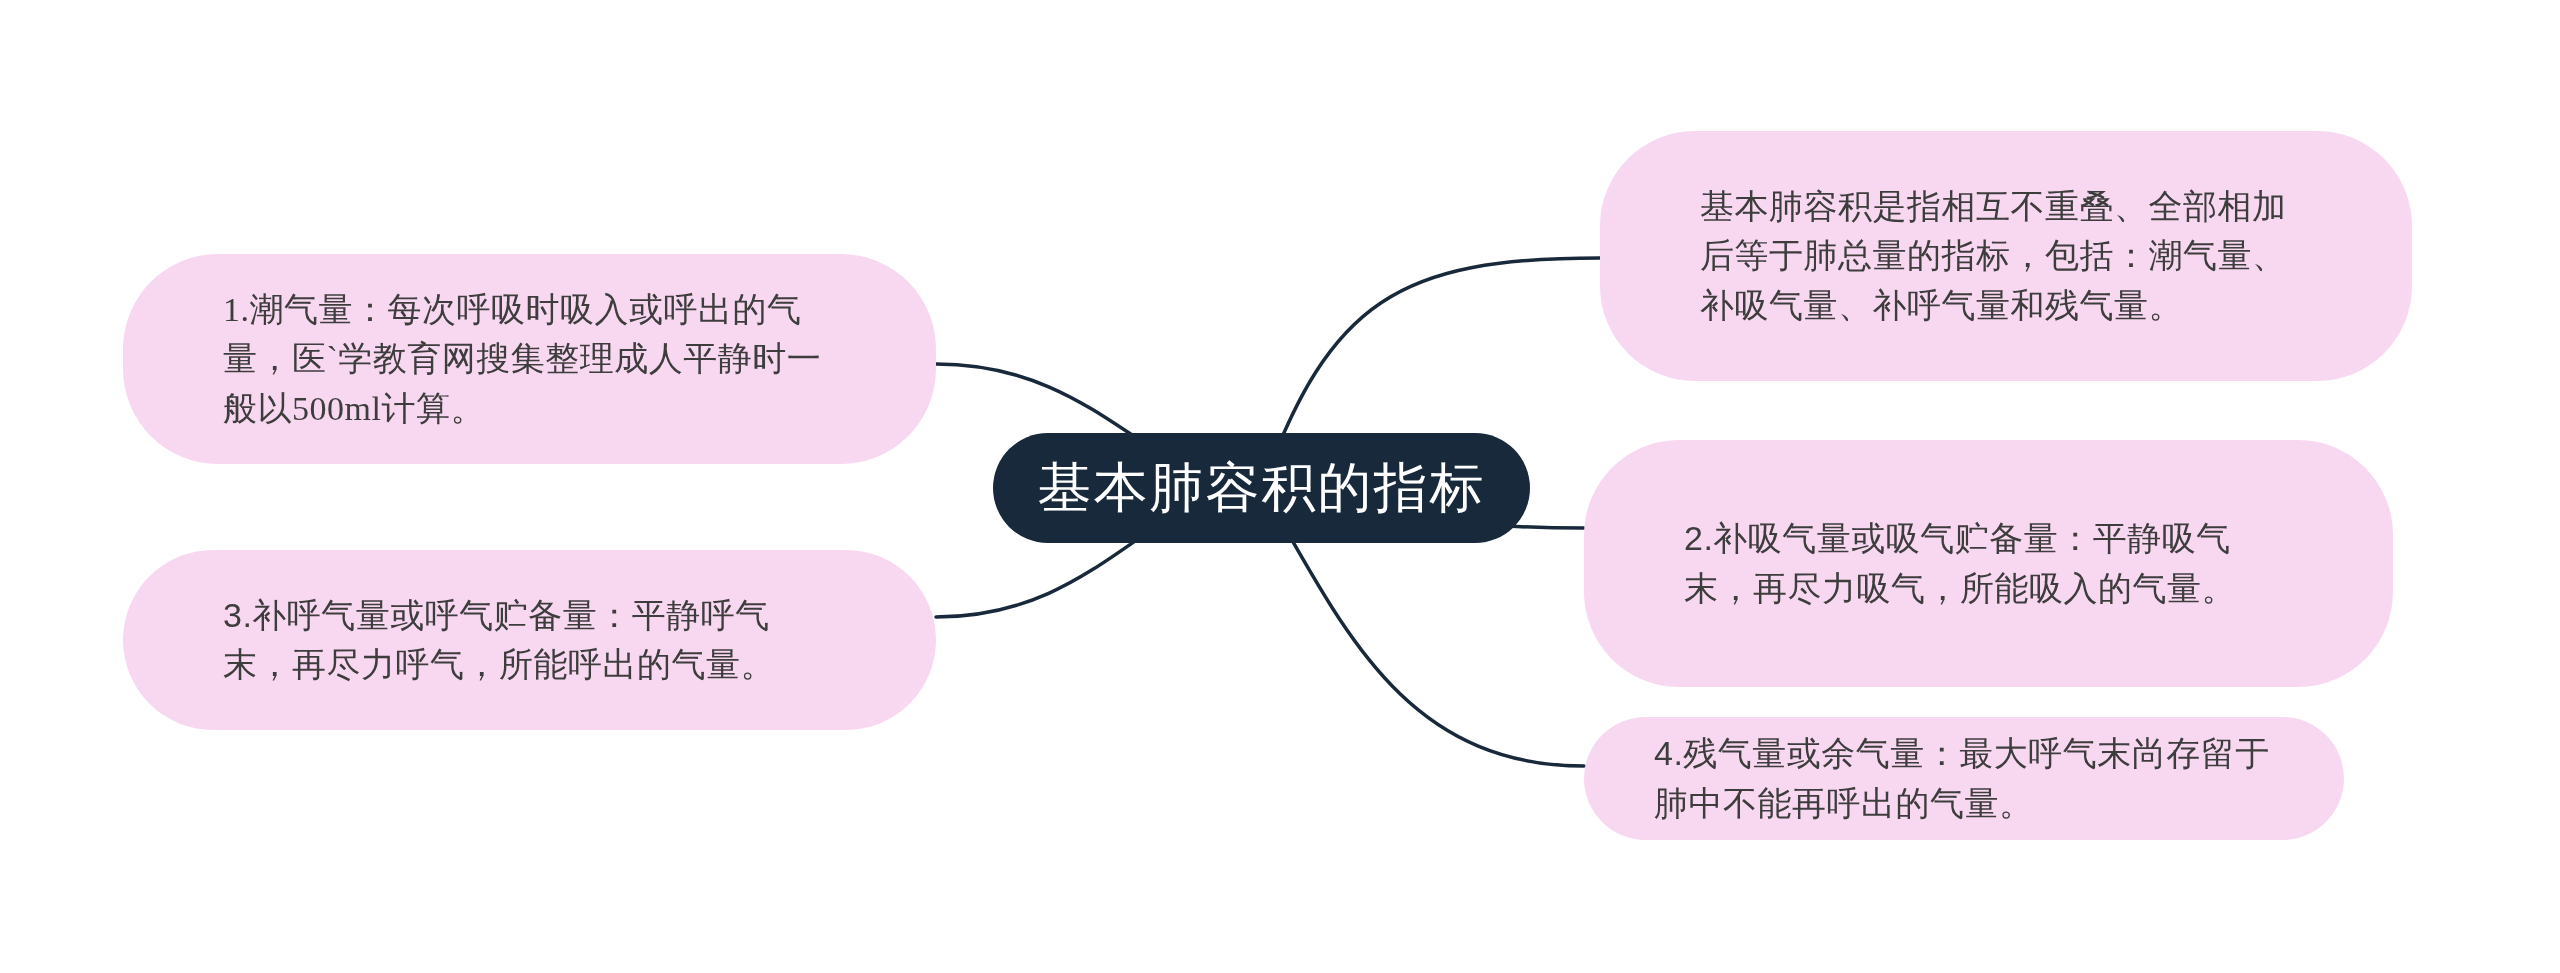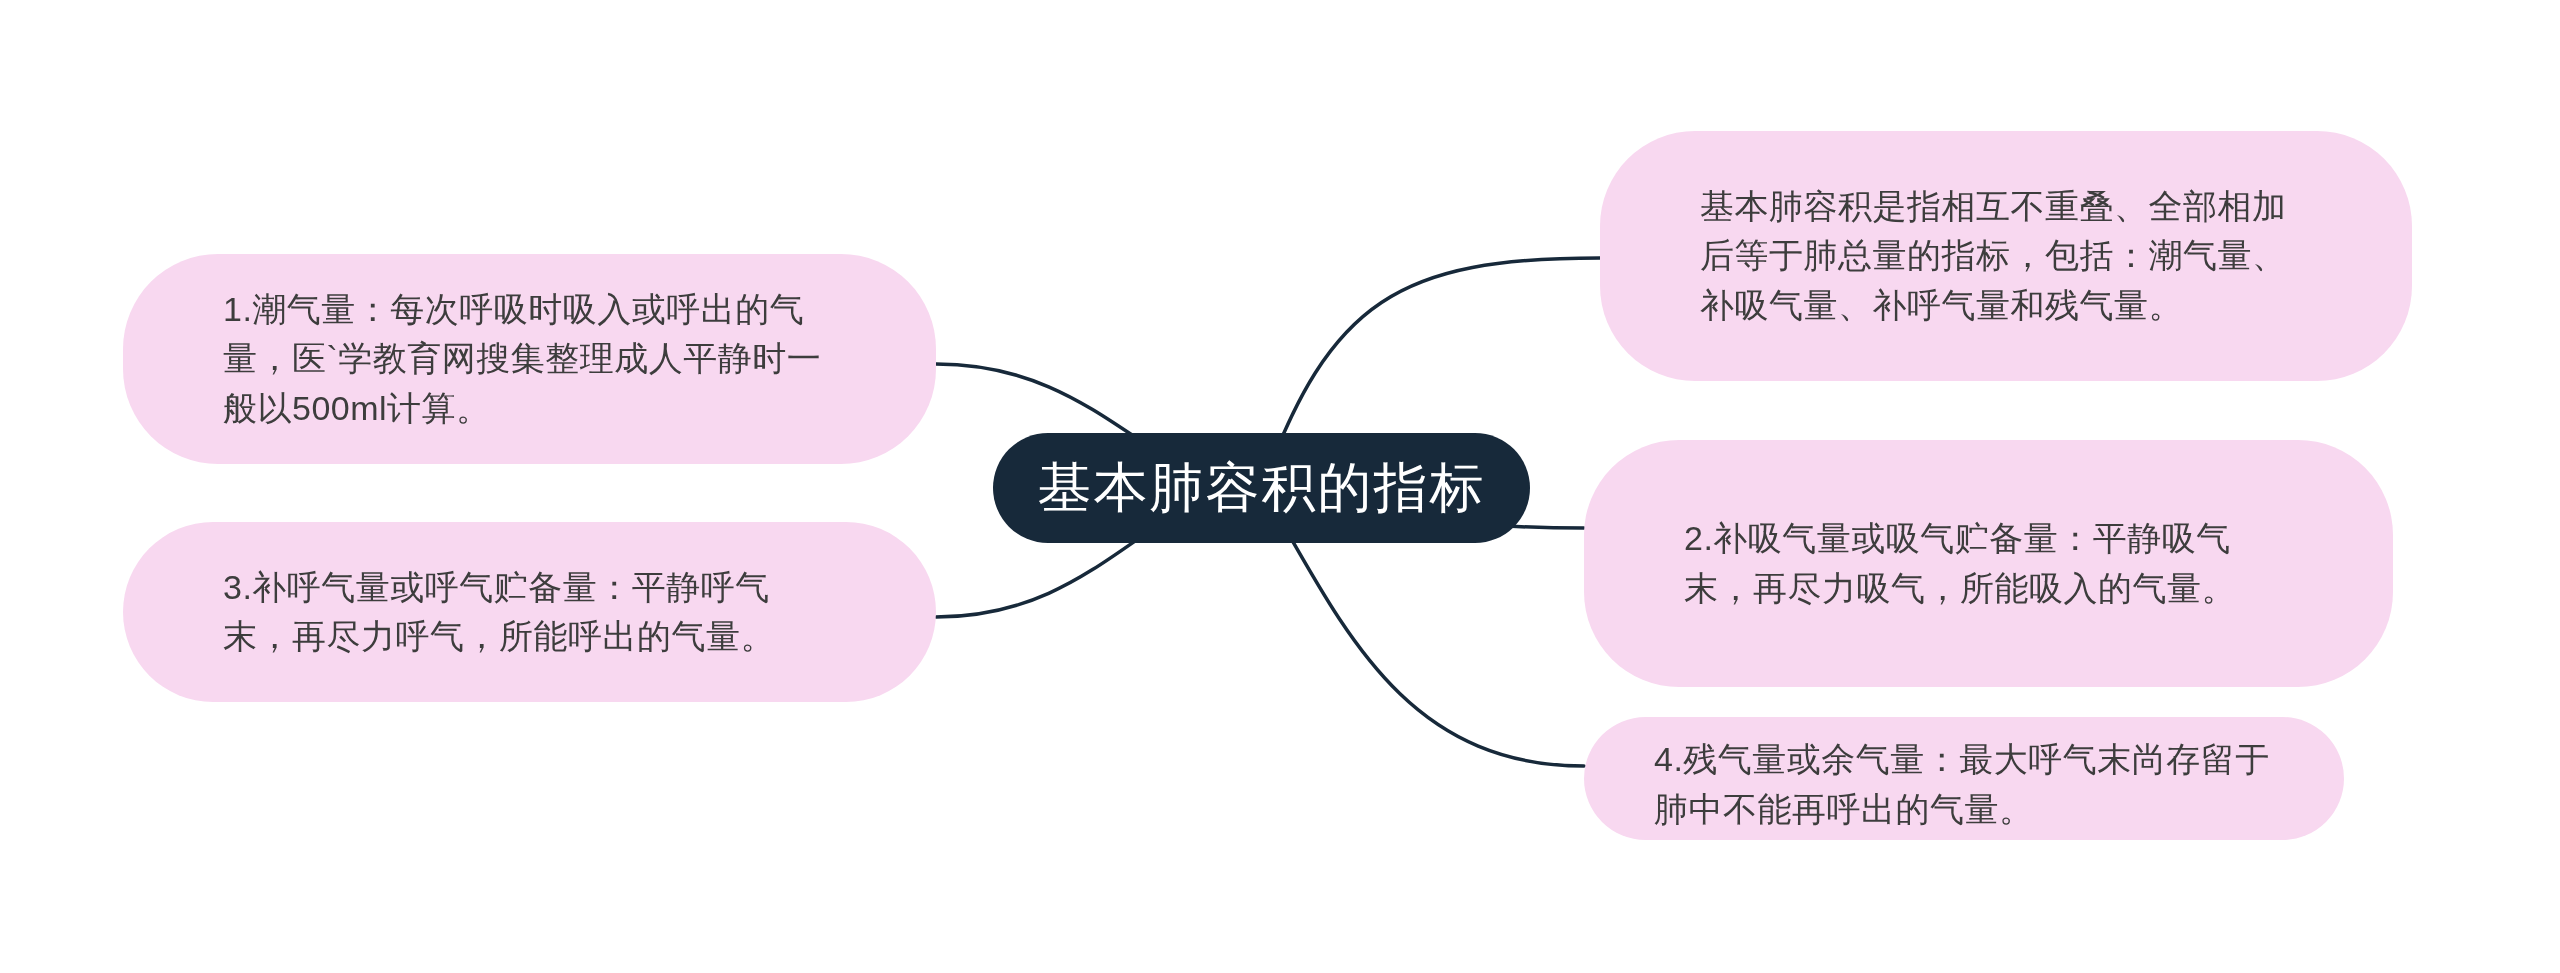--- a/index.html
+++ b/index.html
@@ -39,25 +39,25 @@
     padding: 12px 100px;
   }
   .bubble-text {
     margin: 0;
     font-size: 34px;
     line-height: 1.45;
     color: var(--bubble-text, #3d3d3d);
     text-align: left;
     letter-spacing: 0.5px;
   }
-  .n-tidal    { left: 123px;  top: 254px; width: 813px; height: 210px; }
-  .n-exp      { left: 123px;  top: 522px; width: 813px; height: 180px; }
+  .n-tidal    { left: 123px;  top: 254px; width: 813px; height: 210px; font-family: Liberation Serif, serif; }
+  .n-exp      { left: 123px;  top: 550px; width: 813px; height: 180px; }
   .n-overview { left: 1600px; top: 131px; width: 812px; height: 250px; }
   .n-insp     { left: 1584px; top: 440px; width: 809px; height: 247px; }
-  .n-residual { left: 1584px; top: 717px; width: 760px; height: 123px; padding: 6px 70px; align-items: flex-end; }
+  .n-residual { left: 1584px; top: 717px; width: 760px; height: 123px; padding: 6px 70px; }
   .center-node {
     position: absolute;
     z-index: 2;
     left: 993px; top: 433px;
     width: 537px; height: 110px;
     background: var(--center-bg, #17293a);
     border-radius: 55px;
     display: flex;
     align-items: center;
     justify-content: center;

